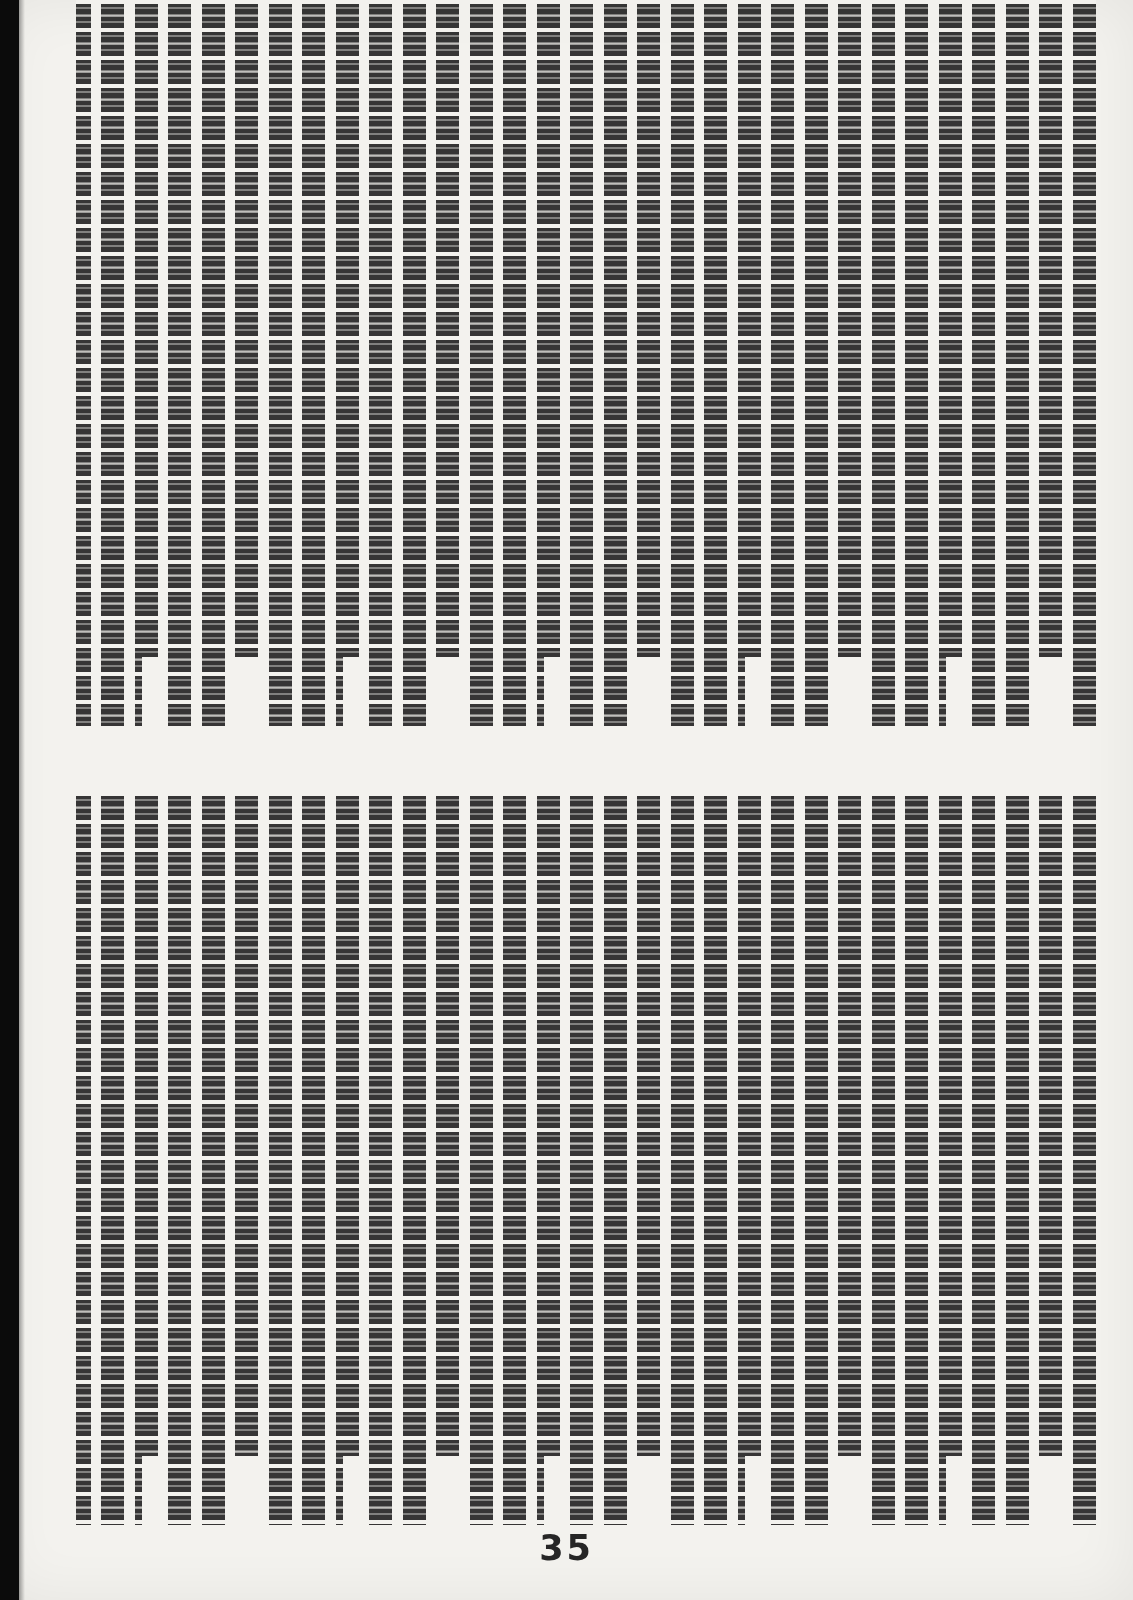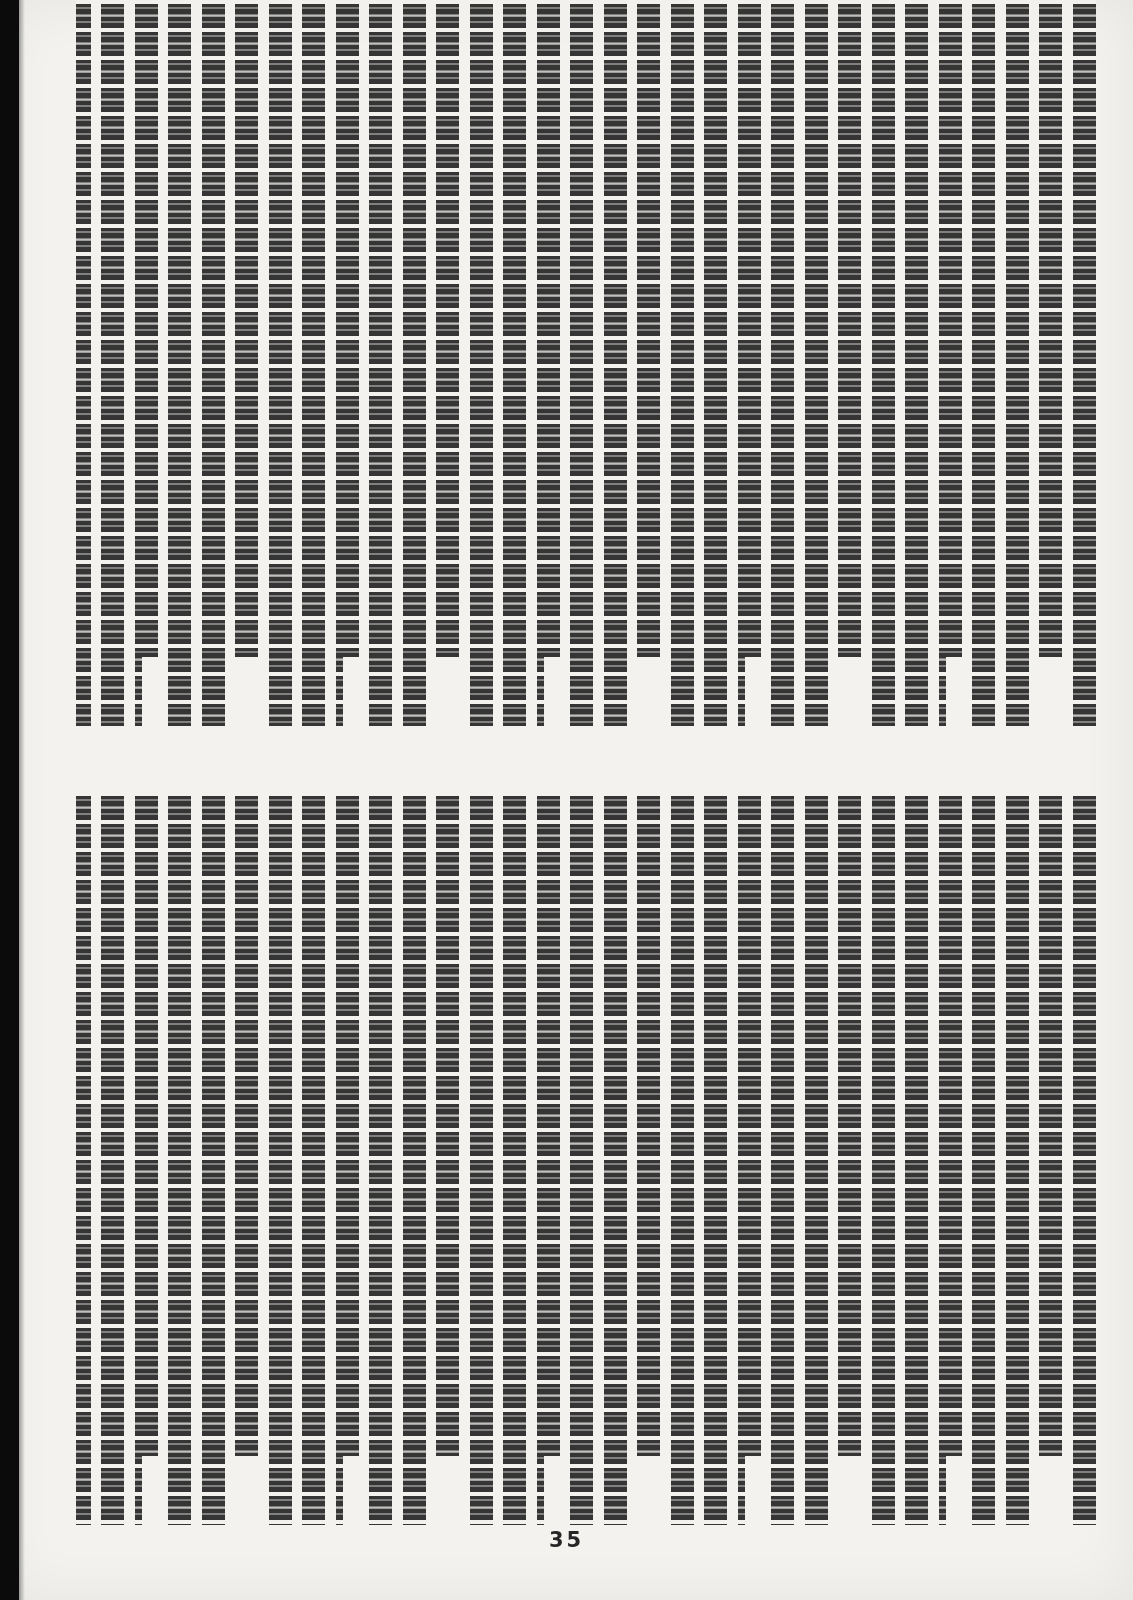--- a/index.html
+++ b/index.html
@@ -87,21 +87,21 @@
       rgba(243,242,238,0) 67px,  rgba(243,242,238,0) 134px,
       rgba(243,242,238,1) 134px, rgba(243,242,238,1) 150px,
       rgba(243,242,238,0) 150px, rgba(243,242,238,0) 201px
     );
   }
   .page-number {
     position: absolute;
     top: 1528px;
     left: 50%;
     transform: translateX(-50%);
-    font-size: 21px;
+    font-size: 35px;
     font-weight: bold;
     letter-spacing: 3px;
     color: #262626;
     font-family: "DejaVu Sans", sans-serif;
   }
 </style>
 </head>
 <body>
 
 <div class="page">

